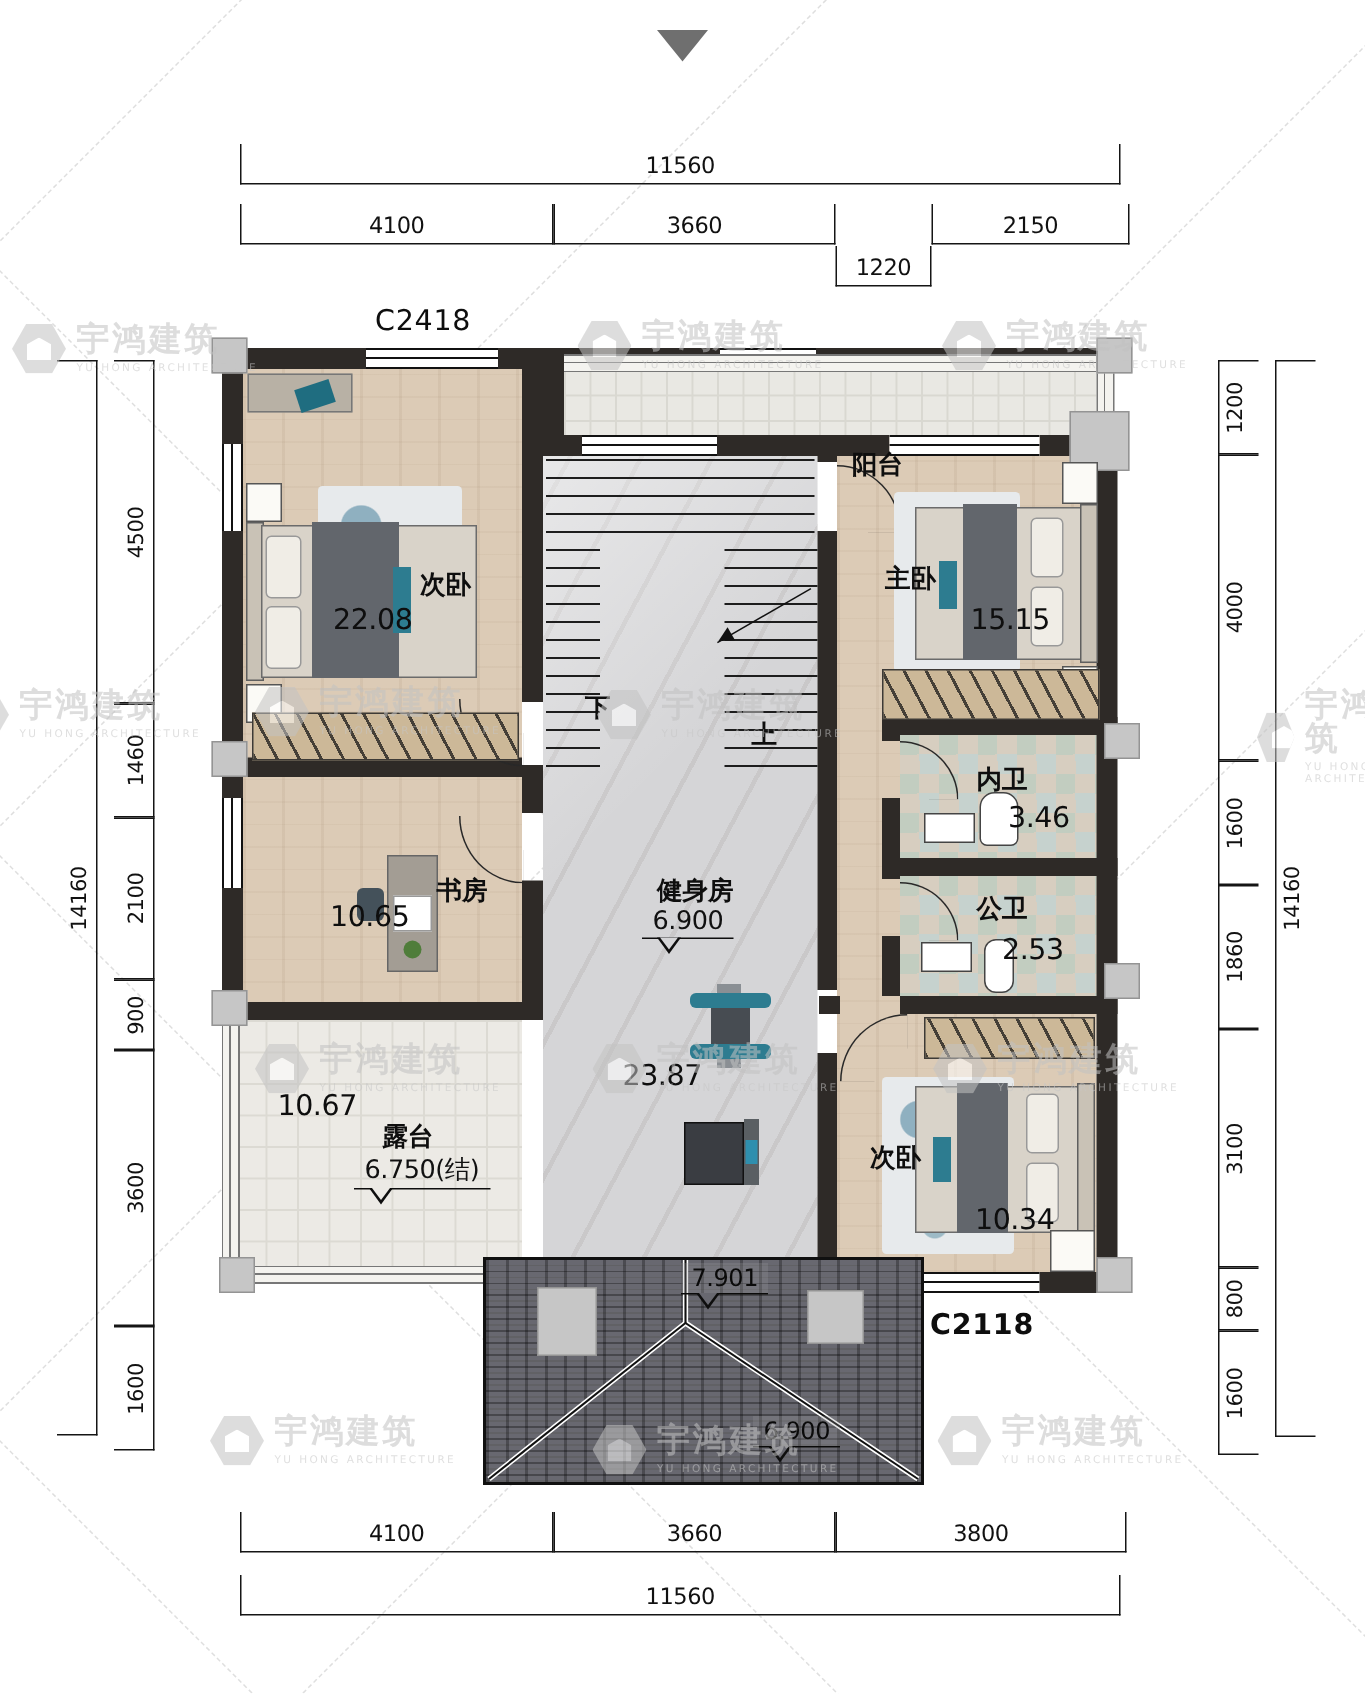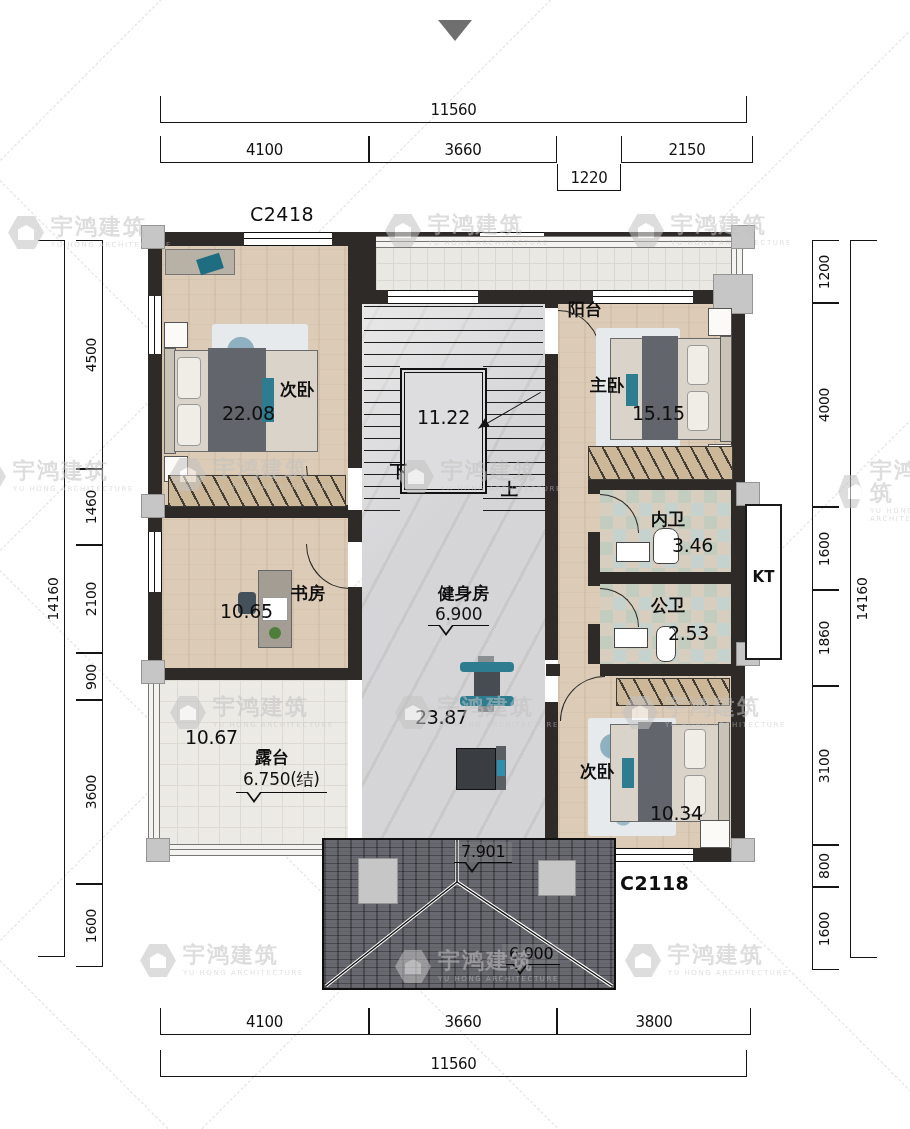--- a/index.html
+++ b/index.html
@@ -255,30 +255,24 @@
     <div class="pad" style="left:565px;top:42px;width:38px;height:38px;"></div>
     <div class="pad" style="left:-7px;top:262px;"></div>
     <div class="pad" style="left:-7px;top:428px;"></div>
     <div class="pad" style="left:-2px;top:606px;"></div>
     <div class="pad" style="left:186px;top:606px;"></div>
     <div class="pad" style="left:392px;top:606px;"></div>
     <div class="pad" style="left:583px;top:606px;"></div>
     <div class="pad" style="left:588px;top:250px;"></div>
     <div class="pad" style="left:588px;top:410px;"></div>
 
-    <div class="ab" style="left:597px;top:272px;width:33px;height:152px;background:#fff;border:2px solid #1a1a1a;z-index:3;">
-      <div class="ab" style="left:0;right:0;top:62px;text-align:center;font-size:15px;font-weight:600;">KT</div>
-    </div>
 
     <div class="treadsh" style="left:216px;top:74px;width:179px;height:60px;"></div>
     <div class="treadsh" style="left:216px;top:134px;width:36px;height:150px;"></div>
     <div class="treadsh" style="left:335px;top:134px;width:62px;height:150px;"></div>
-    <div class="void">
-      <div class="rarea" style="left:0;right:0;top:36px;text-align:center;">11.22</div>
-    </div>
     <div class="ab" style="left:330px;top:196px;width:72px;border-top:1.6px solid #111;transform:rotate(-30deg);transform-origin:0 0;z-index:4;">
       <div class="ab" style="left:-4px;top:-6px;width:0;height:0;border:5px solid transparent;border-right:10px solid #111;"></div>
     </div>
     <div class="rname" style="left:242px;top:228px;">下</div>
     <div class="rname" style="left:353px;top:246px;">上</div>
 
     <div class="door" style="left:158px;top:234px;width:42px;height:44px;border-left:1.3px solid #282828;border-bottom:1.3px solid #282828;border-bottom-left-radius:100% 100%;"></div>
     <div class="door" style="left:158px;top:312px;width:42px;height:44px;border-left:1.3px solid #282828;border-bottom:1.3px solid #282828;border-bottom-left-radius:100% 100%;"></div>
     <div class="door" style="left:410px;top:78px;width:42px;height:44px;border-right:1.3px solid #282828;border-top:1.3px solid #282828;border-top-right-radius:100% 100%;"></div>
     <div class="door" style="left:452px;top:262px;width:38px;height:38px;border-right:1.3px solid #282828;border-top:1.3px solid #282828;border-top-right-radius:100% 100%;"></div>
@@ -312,21 +306,21 @@
       <div class="ab" style="left:32px;top:0;width:36px;height:104px;background:#62666c;"></div>
       <div class="ab" style="left:77px;top:9px;width:20px;height:38px;background:#f0ede6;border:1px solid #999;border-radius:4px;"></div>
       <div class="ab" style="left:77px;top:55px;width:20px;height:38px;background:#f0ede6;border:1px solid #999;border-radius:4px;"></div>
       <div class="ab" style="left:110px;top:0;width:10px;height:104px;background:#c9c2b6;border:1px solid #5f5f5f;"></div>
       <div class="ab" style="left:16px;top:38px;width:12px;height:32px;background:#2d7c90;"></div>
     </div>
     <div class="ns" style="left:560px;top:76px;width:22px;height:26px;"></div>
     <div class="ns" style="left:560px;top:212px;width:22px;height:26px;"></div>
     <div class="ward" style="left:440px;top:214px;width:143px;height:32px;"></div>
     <div class="rname" style="left:442px;top:142px;">主卧</div>
-    <div class="rarea" style="left:484px;top:170px;text-align:center;">15.15</div>
+    <div class="rarea" style="left:499px;top:170px;text-align:center;">15.15</div>
 
     <div class="fx" style="left:468px;top:310px;width:32px;height:18px;"></div>
     <div class="fx" style="left:505px;top:296px;width:24px;height:34px;border-radius:10px 10px 5px 5px;"></div>
     <div class="rname" style="left:503px;top:276px;">内卫</div>
     <div class="rarea" style="left:524px;top:302px;">3.46</div>
 
     <div class="fx" style="left:466px;top:396px;width:32px;height:18px;"></div>
     <div class="fx" style="left:508px;top:394px;width:18px;height:34px;border-radius:8px;"></div>
     <div class="rname" style="left:503px;top:362px;">公卫</div>
     <div class="rarea" style="left:520px;top:390px;">2.53</div>

